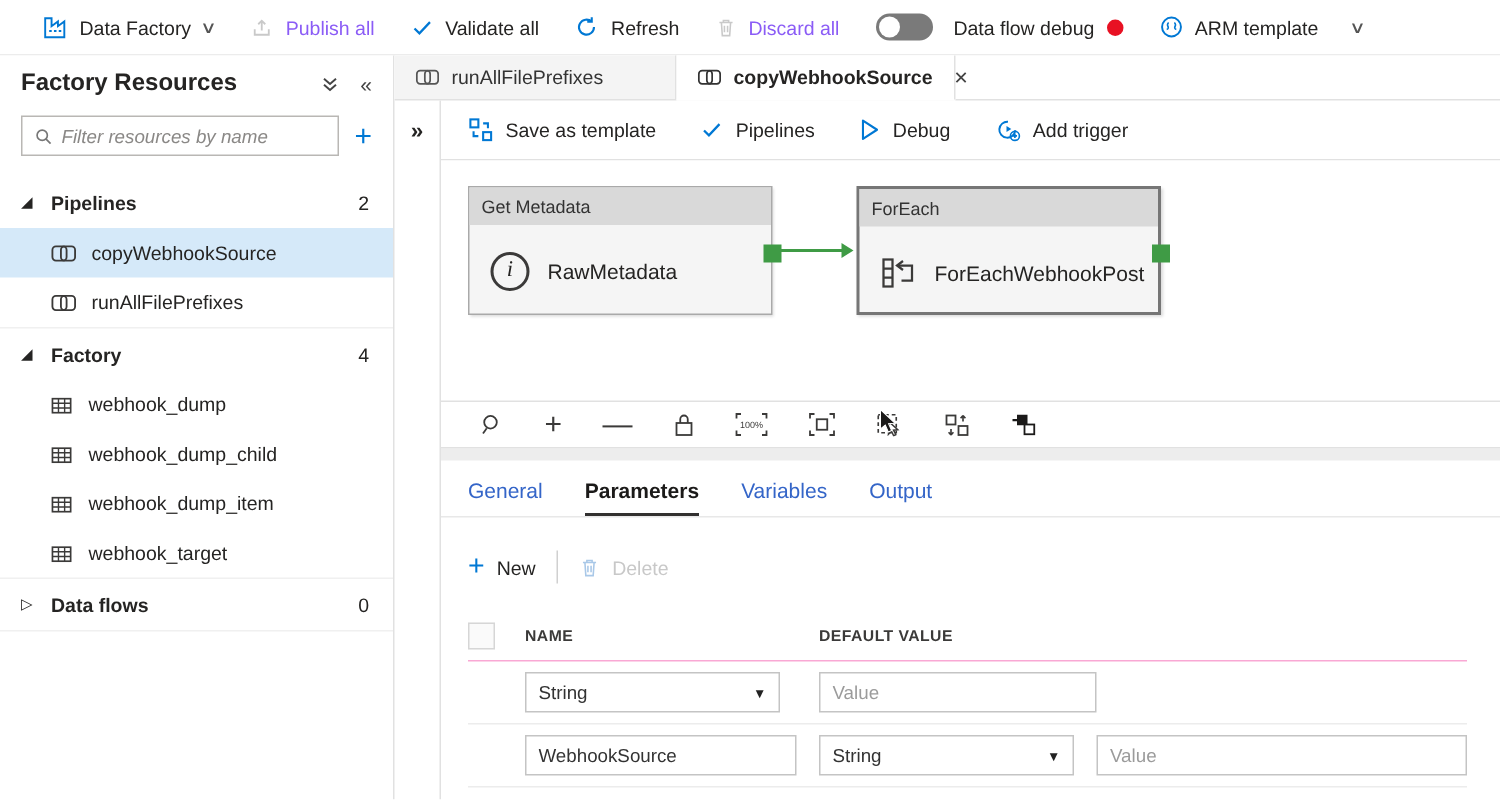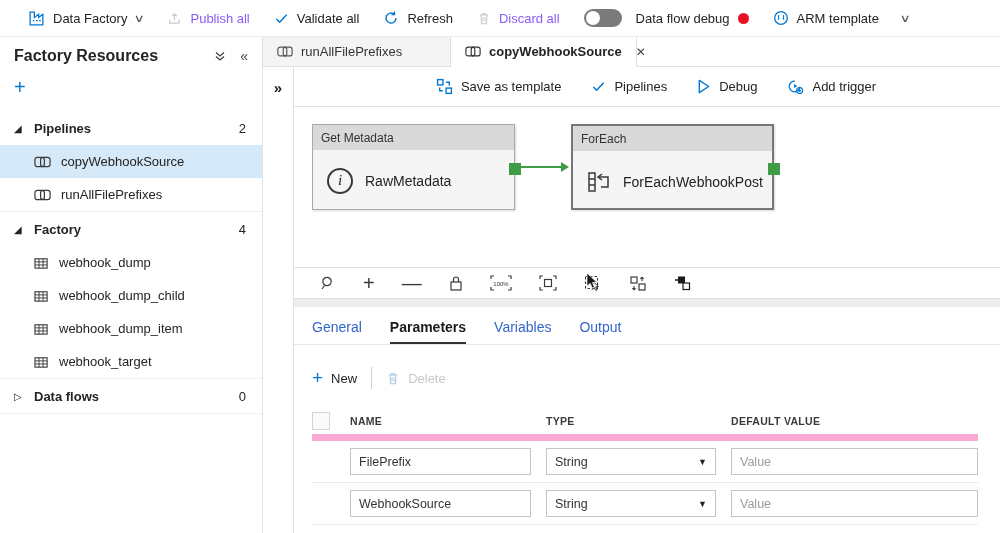--- a/index.html
+++ b/index.html
@@ -52,21 +52,21 @@
   .tab.inactive { background:#f4f4f4; color:#333; width:188px; }
   .tab.active { background:#fff; font-weight:bold; margin-bottom:-1px; border-bottom:1px solid #fff; width:186px; }
   .tab .x { font-weight:normal; color:#444; margin-left:6px; font-size:12px; }
 
   .editor { flex:1; display:flex; min-height:0; }
   .strip { width:31px; border-right:1px solid #e1e1e1; flex:none; padding-top:12px; text-align:center; }
   .strip .expand { font-size:15px; font-weight:bold; color:#252423; cursor:pointer; }
 
   .rightcol { flex:1; display:flex; flex-direction:column; min-width:0; }
   .ptoolbar { height:40px; display:flex; align-items:center; gap:30px; padding-left:18px;
-    border-bottom:1px solid #e1e1e1;justify-content:center; }
+    border-bottom:1px solid #e1e1e1; }
   .ptoolbar .item { display:flex; align-items:center; gap:8px; cursor:pointer; }
 
   
   .canvas { height:160px; position:relative; background:#fff; }
   .node { position:absolute; width:203px; height:86px; background:#f5f5f5; box-shadow:1px 1px 2px rgba(0,0,0,.15); }
   .node .nhead { height:25px; background:#d9d9d9; font-size:12px; color:#333; display:flex; align-items:center; padding:0 8px; }
   .node .nbody { height:61px; display:flex; align-items:center; padding:0 14px; gap:12px; font-size:14px; }
   .node1 { left:18px; top:17px; border:1px solid #a9a9a9; }
   .node2 { left:277px; top:17px; border:2px solid #767676; }
   .port { position:absolute; width:12px; height:12px; background:var(--green); }
@@ -90,21 +90,21 @@
   .btab.active { color:#1b1a19; font-weight:bold; border-bottom:2px solid #323130; }
   .bdivider { border-bottom:1px solid #e8e8e8; margin-left:-18px; }
   .actions { display:flex; align-items:center; gap:14px; margin-top:22px; }
   .actions .new { display:flex; align-items:center; gap:8px; cursor:pointer; }
   .actions .new .p { color:var(--accent); font-size:19px; font-weight:300; }
   .vsep { width:1px; height:22px; background:#d0d0d0; }
   .actions .del { display:flex; align-items:center; gap:8px; color:#c8c8c8; }
 
   .ptable { margin-top:18px; padding-right:22px; }
   .prow { display:grid; grid-template-columns:38px 196px 185px 1fr; align-items:center; }
-  .phead { height:34px; border-bottom:7px solid #f9a8d4; }
+  .phead { height:34px; border-bottom:1px solid #f9a8d4; }
   .phead .hl { font-size:10.5px; color:#3b3a39; letter-spacing:.3px; font-weight:bold; }
   .cbx { width:18px; height:18px; border:1px solid #d6d6d6; background:#fafafa; }
   .pdata { height:42px; border-bottom:1px solid #ececec; }
   .tin { height:27px; border:1px solid #c4c4c4; padding:0 8px; font-size:12.5px; color:#333;
     font-family:"Liberation Sans", sans-serif; outline:none; }
   .tin.name { width:181px; }
   .tin::placeholder { color:#9b9b9b; }
   .tin.def { width:100%; }
   .selbox { width:170px; height:27px; border:1px solid #c4c4c4; display:flex; align-items:center;
     padding:0 8px; font-size:12.5px; color:#333; cursor:pointer; }
@@ -184,20 +184,29 @@
     <div class="sb-head">
       <span class="sb-title">Factory Resources</span>
       <span class="hicon">
         <svg class="glyph" width="12" height="12" viewBox="0 0 12 12">
             <path d="M2 2.5 6 6l4-3.5M2 6.5 6 10l4-3.5" fill="none" stroke="#444" stroke-width="1.3"></path>
           </svg>
       </span>
       <span class="hicon">«</span>
     </div>
     <div class="filter-row">
+      <div class="filter-box">
+        <span>
+          <svg class="glyph" width="12" height="12" viewBox="0 0 14 14">
+              <circle cx="6" cy="6" r="4" fill="none" stroke="#777" stroke-width="1.3"></circle>
+              <path d="M9 9l3.5 3.5" stroke="#777" stroke-width="1.3"></path>
+            </svg>
+        </span>
+        <input placeholder="Filter resources by name" style="">
+      </div>
       <span class="plus-btn">+</span>
     </div>
 
     <div class="tree">
       <div class="tree-section">
         <div class="sec-row">
           <span class="sec-tri">◢</span>
           <span class="sec-label">Pipelines</span>
           <span class="sec-count">2</span>
         </div>
@@ -452,27 +461,25 @@
                   </svg>
               </span>
               <span>Delete</span>
             </span>
           </div>
 
           <div class="ptable">
             <div class="prow phead">
               <span class="cbx"></span>
               <span class="hl">NAME</span>
-              <span class="hl">TYPE</span>
               <span class="hl">DEFAULT VALUE</span>
             </div>
 
             <div class="prow pdata">
               <span></span>
-              <input class="tin name" value="FilePrefix" style="">
               <div>
                 <div class="selbox">
                   <span class="lbl">String</span>
                   <span class="caret">▼</span>
                 </div>
               </div>
               <input class="tin def" placeholder="Value" style="">
             </div>
 
             <div class="prow pdata">

